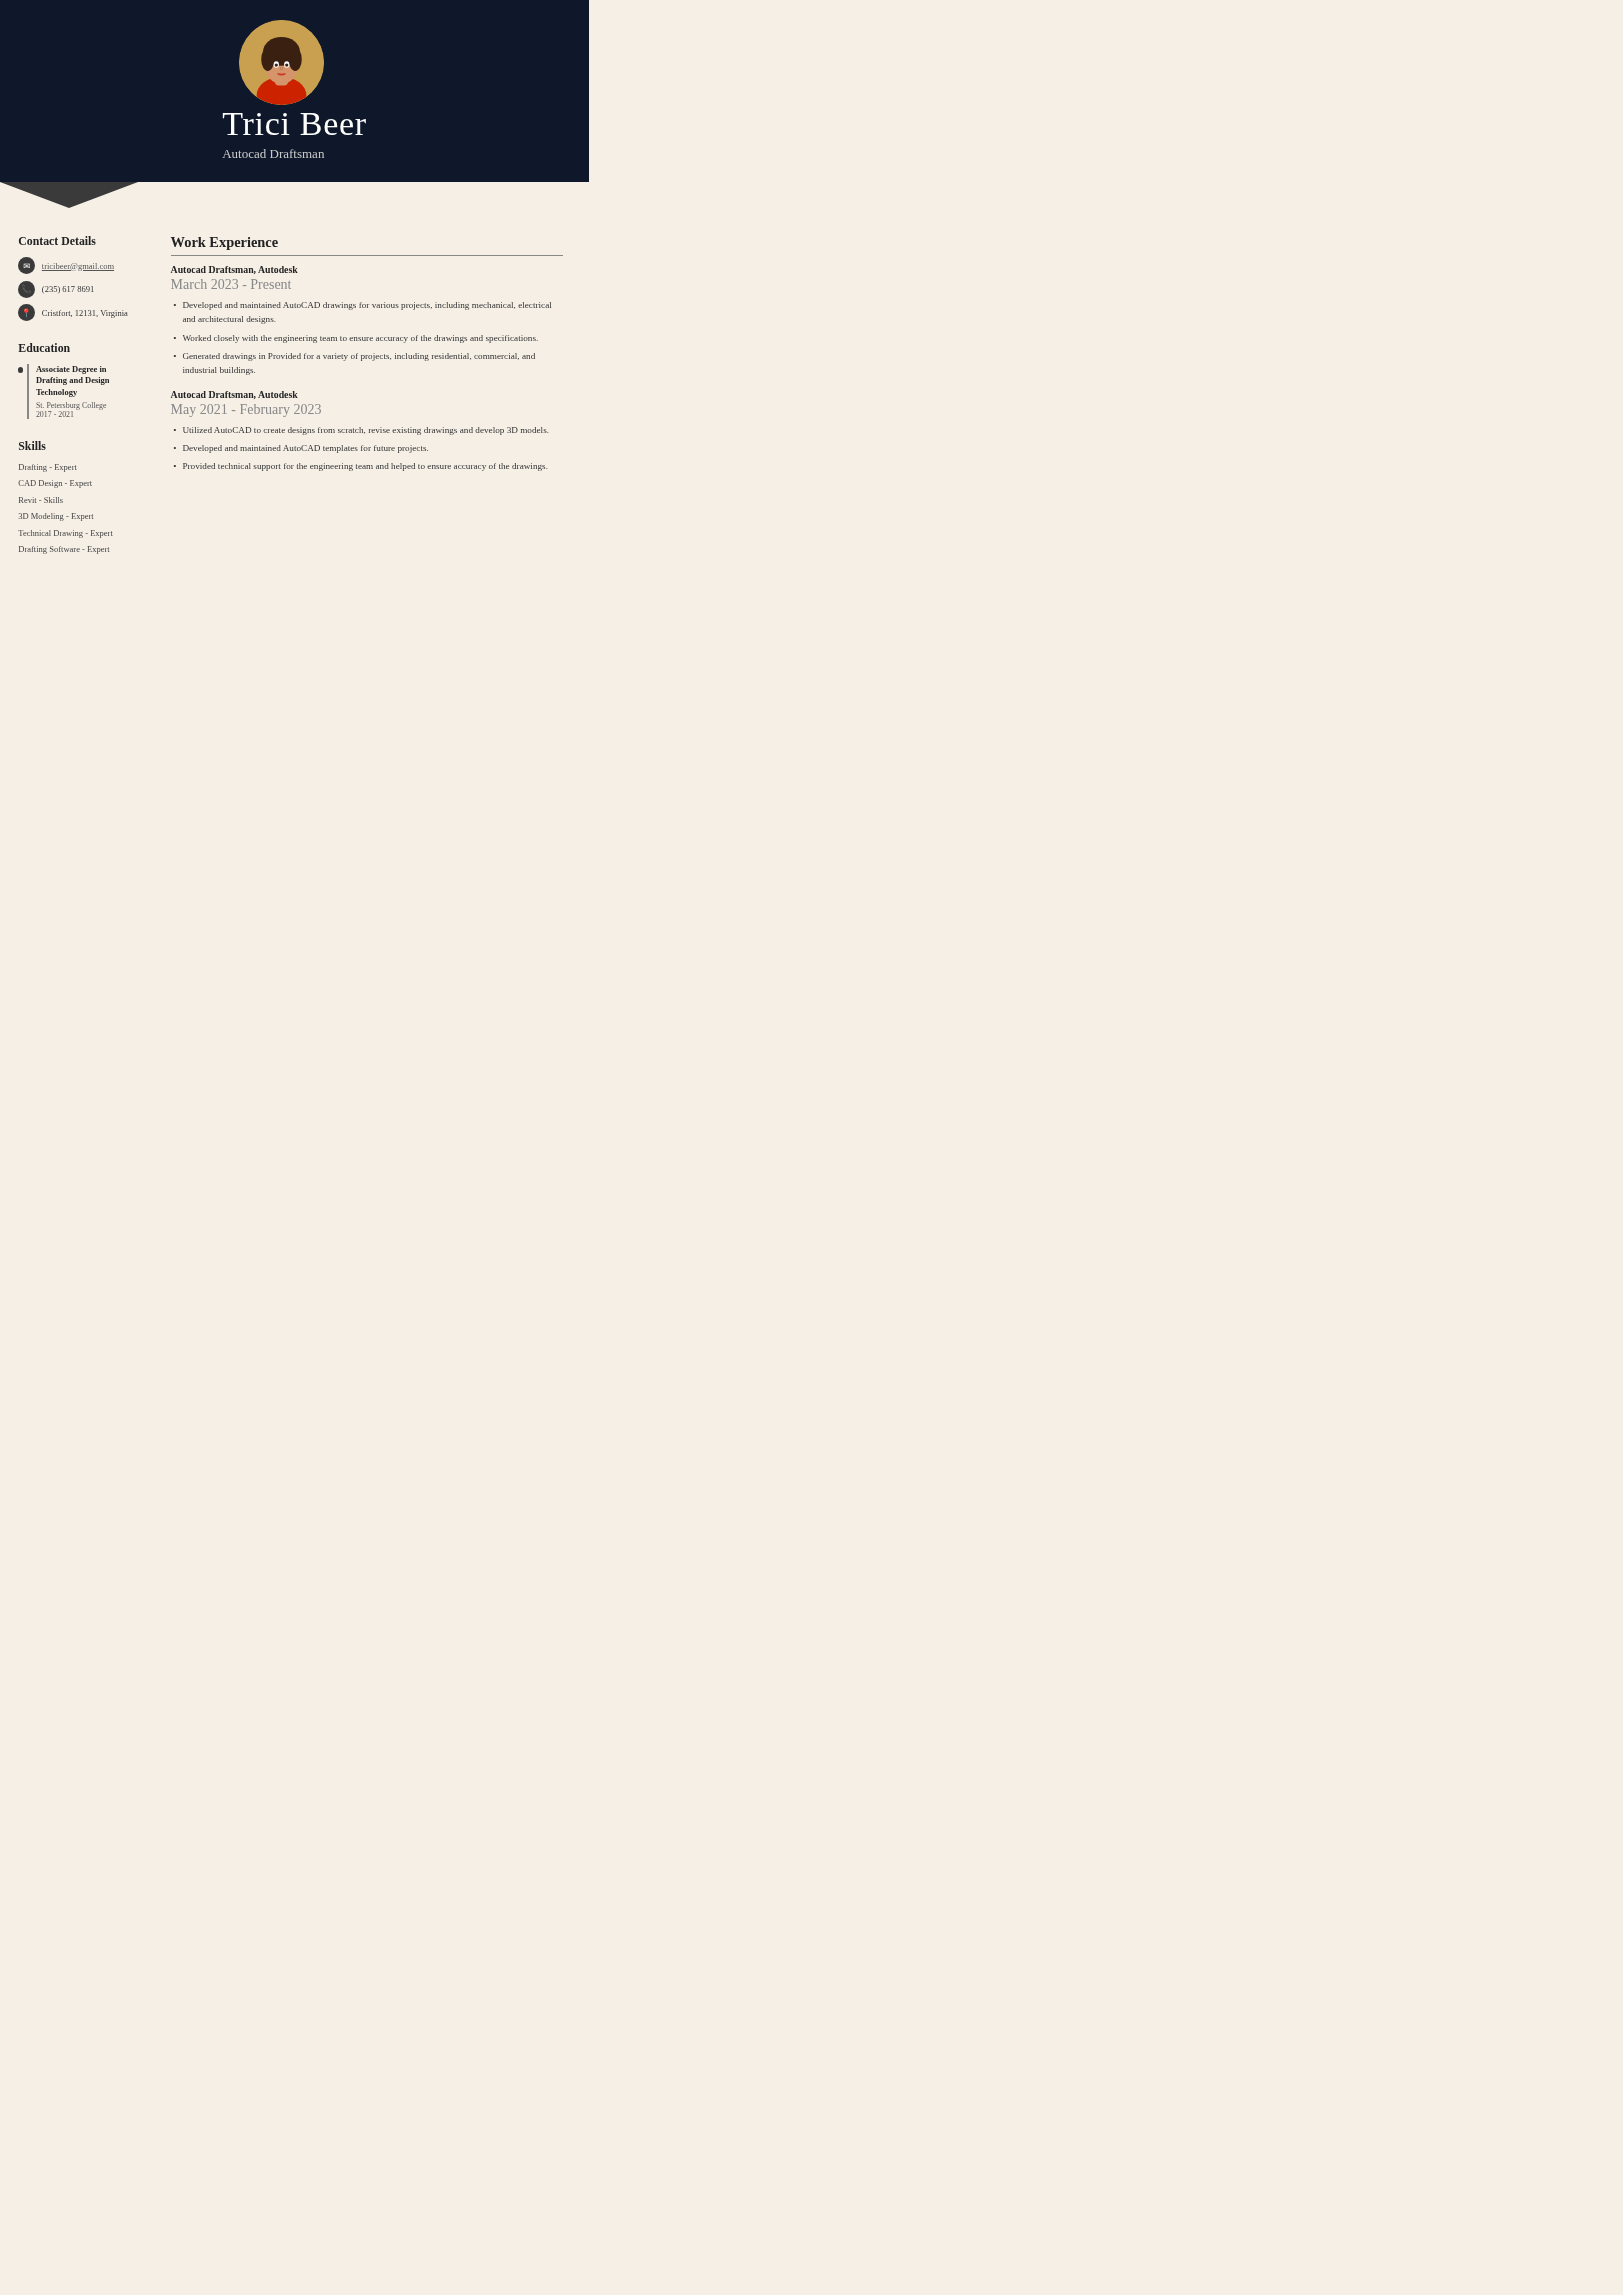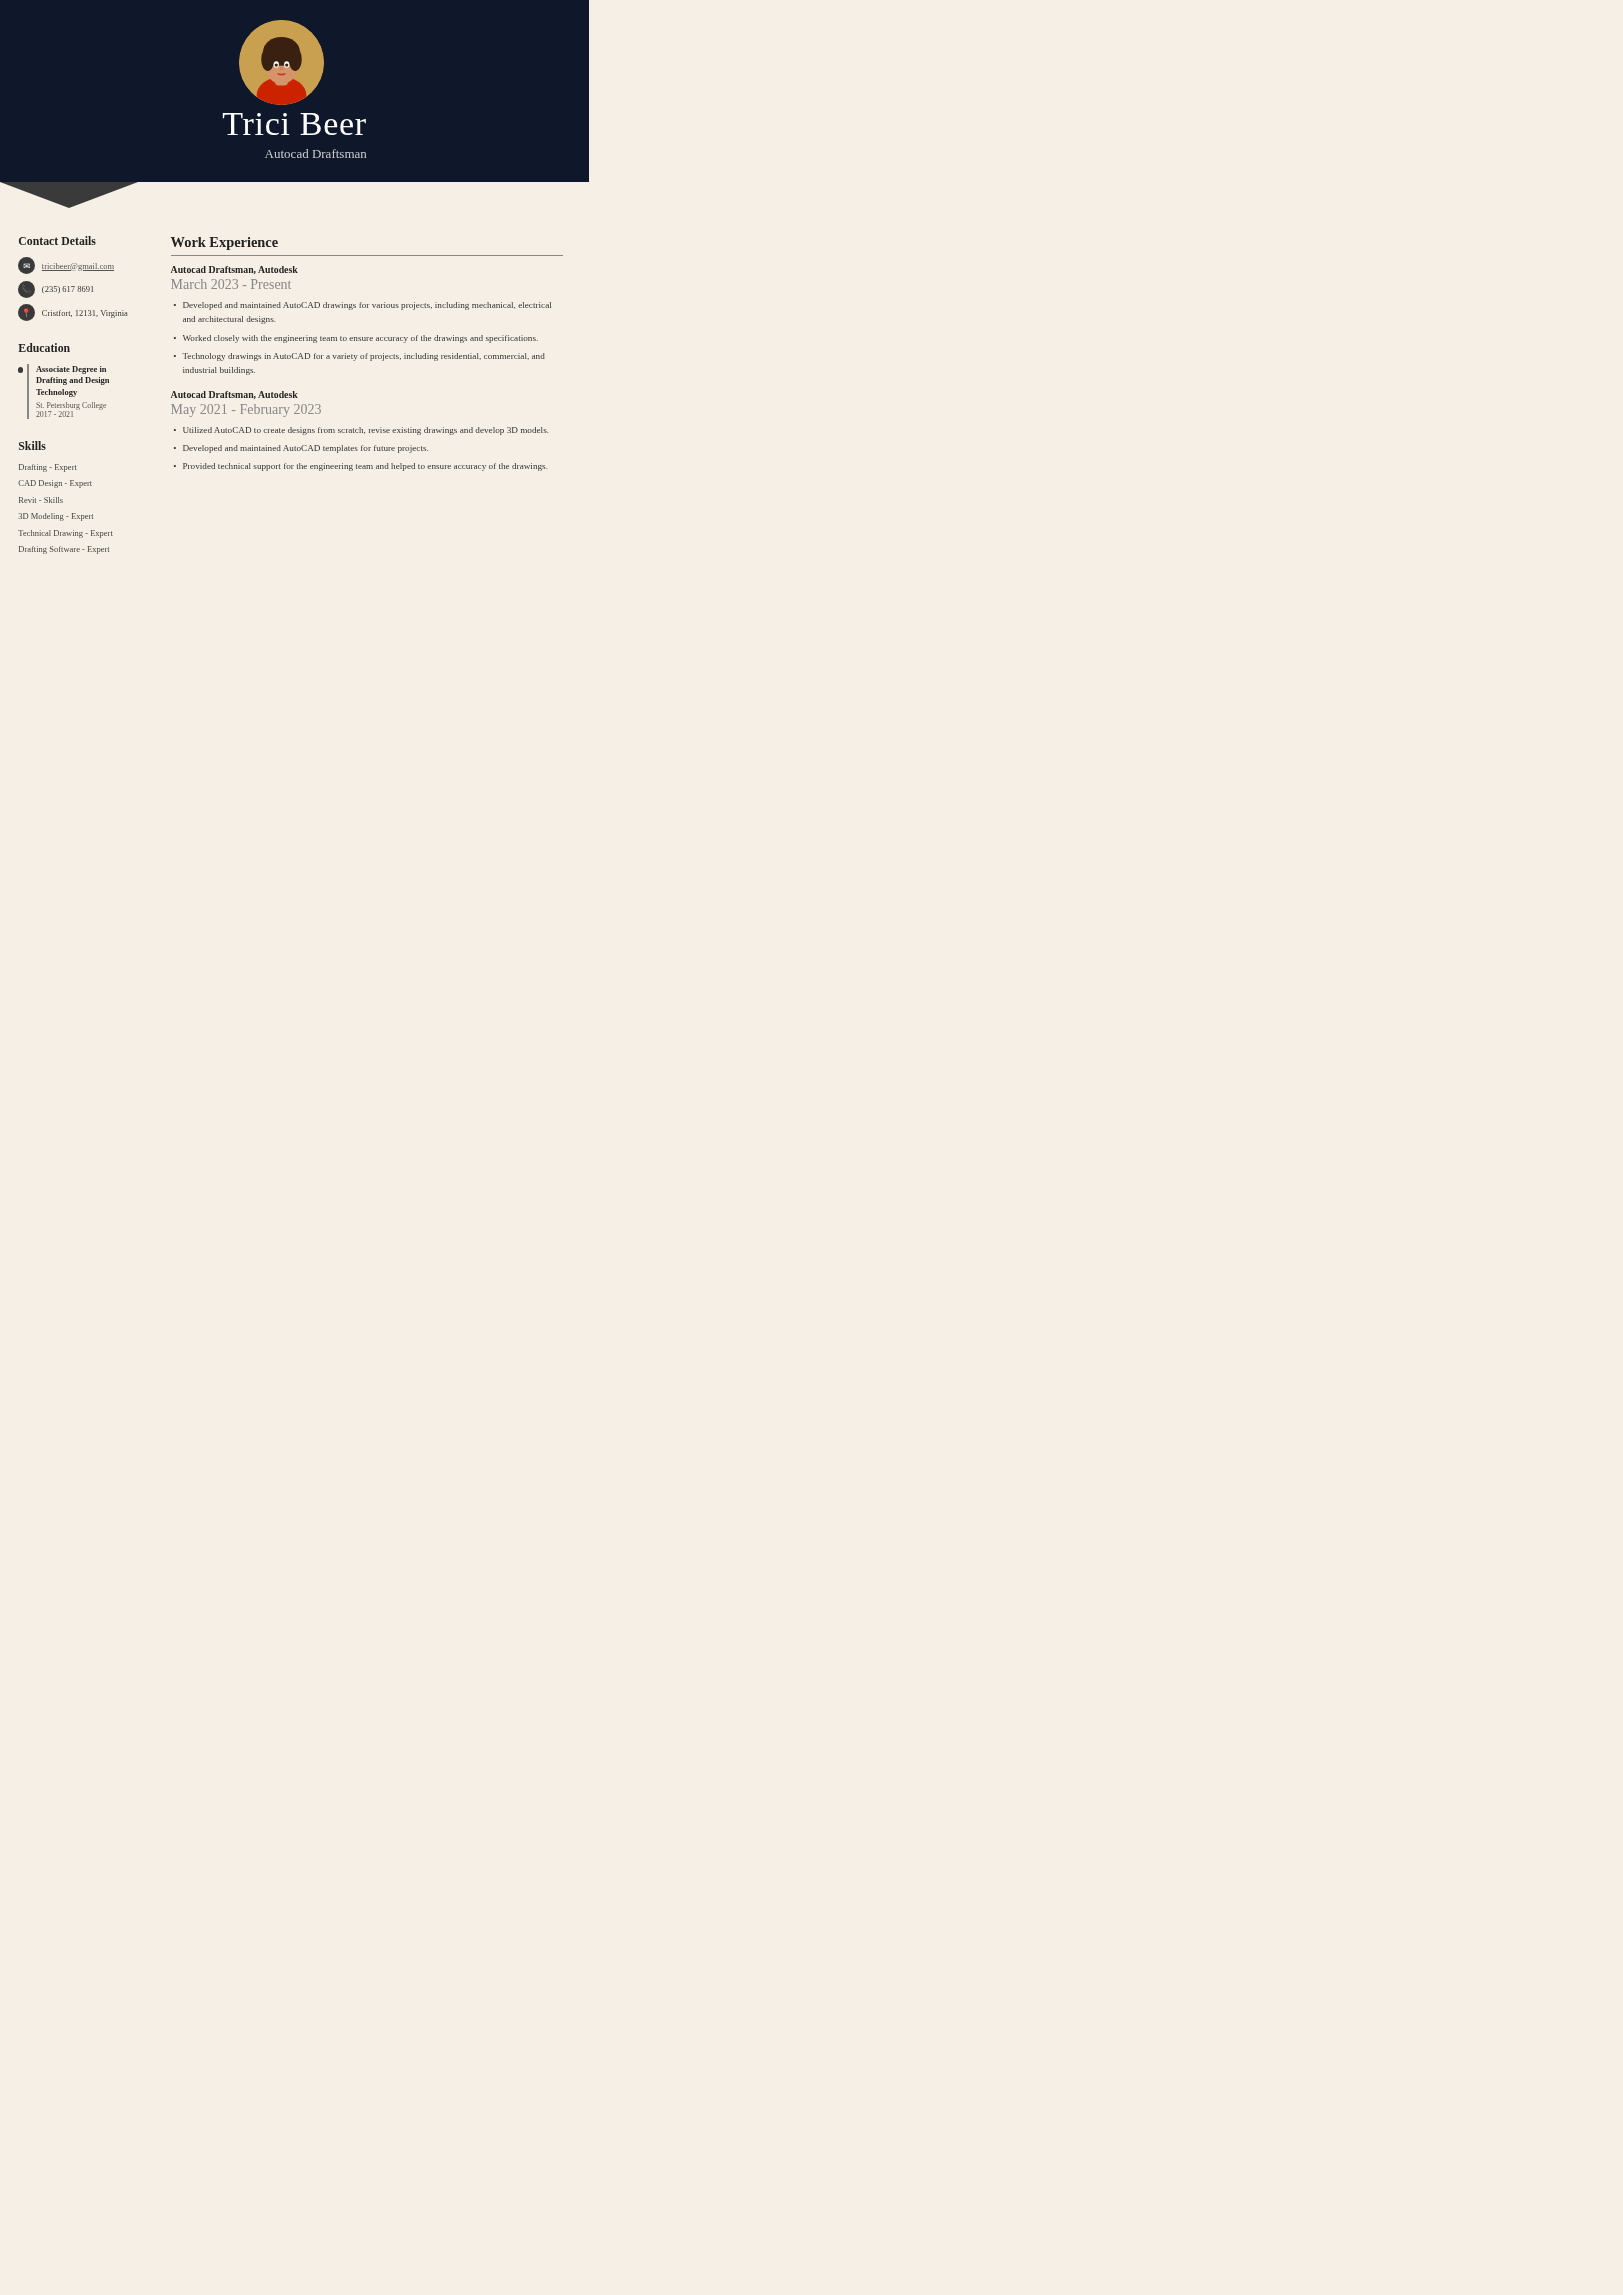--- a/index.html
+++ b/index.html
@@ -37,21 +37,20 @@
       font-size: 34px;
       font-weight: 300;
       letter-spacing: 0.7px;
       color: #fff;
     }
     .header-title {
       font-size: 13px;
       color: #ccc;
       margin-top: 3.9px;
       font-weight: normal;
-      text-align: right;
     }
 
     
     .chevron-wrap {
       display: flex;
       justify-content: flex-start;
       background: #f5efe6;
       position: relative;
       height: 26px;
     }
@@ -314,21 +313,21 @@
 
     <div class="main-section">
       <div class="main-section-title">Work Experience</div>
 
       <div>
         <div class="job-title">Autocad Draftsman, Autodesk</div>
         <div class="job-period">March 2023 - Present</div>
         <ul class="job-bullets">
           <li>Developed and maintained AutoCAD drawings for various projects, including mechanical, electrical and architectural designs.</li>
           <li>Worked closely with the engineering team to ensure accuracy of the drawings and specifications.</li>
-          <li>Technology drawings in AutoCAD for a variety of projects, including residential, commercial, and industrial buildings.</li>
+          <li>Generated drawings in Provided for a variety of projects, including residential, commercial, and industrial buildings.</li>
         </ul>
       </div>
 
       <div>
         <div class="job-title">Autocad Draftsman, Autodesk</div>
         <div class="job-period">May 2021 - February 2023</div>
         <ul class="job-bullets">
           <li>Utilized AutoCAD to create designs from scratch, revise existing drawings and develop 3D models.</li>
           <li>Developed and maintained AutoCAD templates for future projects.</li>
           <li>Provided technical support for the engineering team and helped to ensure accuracy of the drawings.</li>

